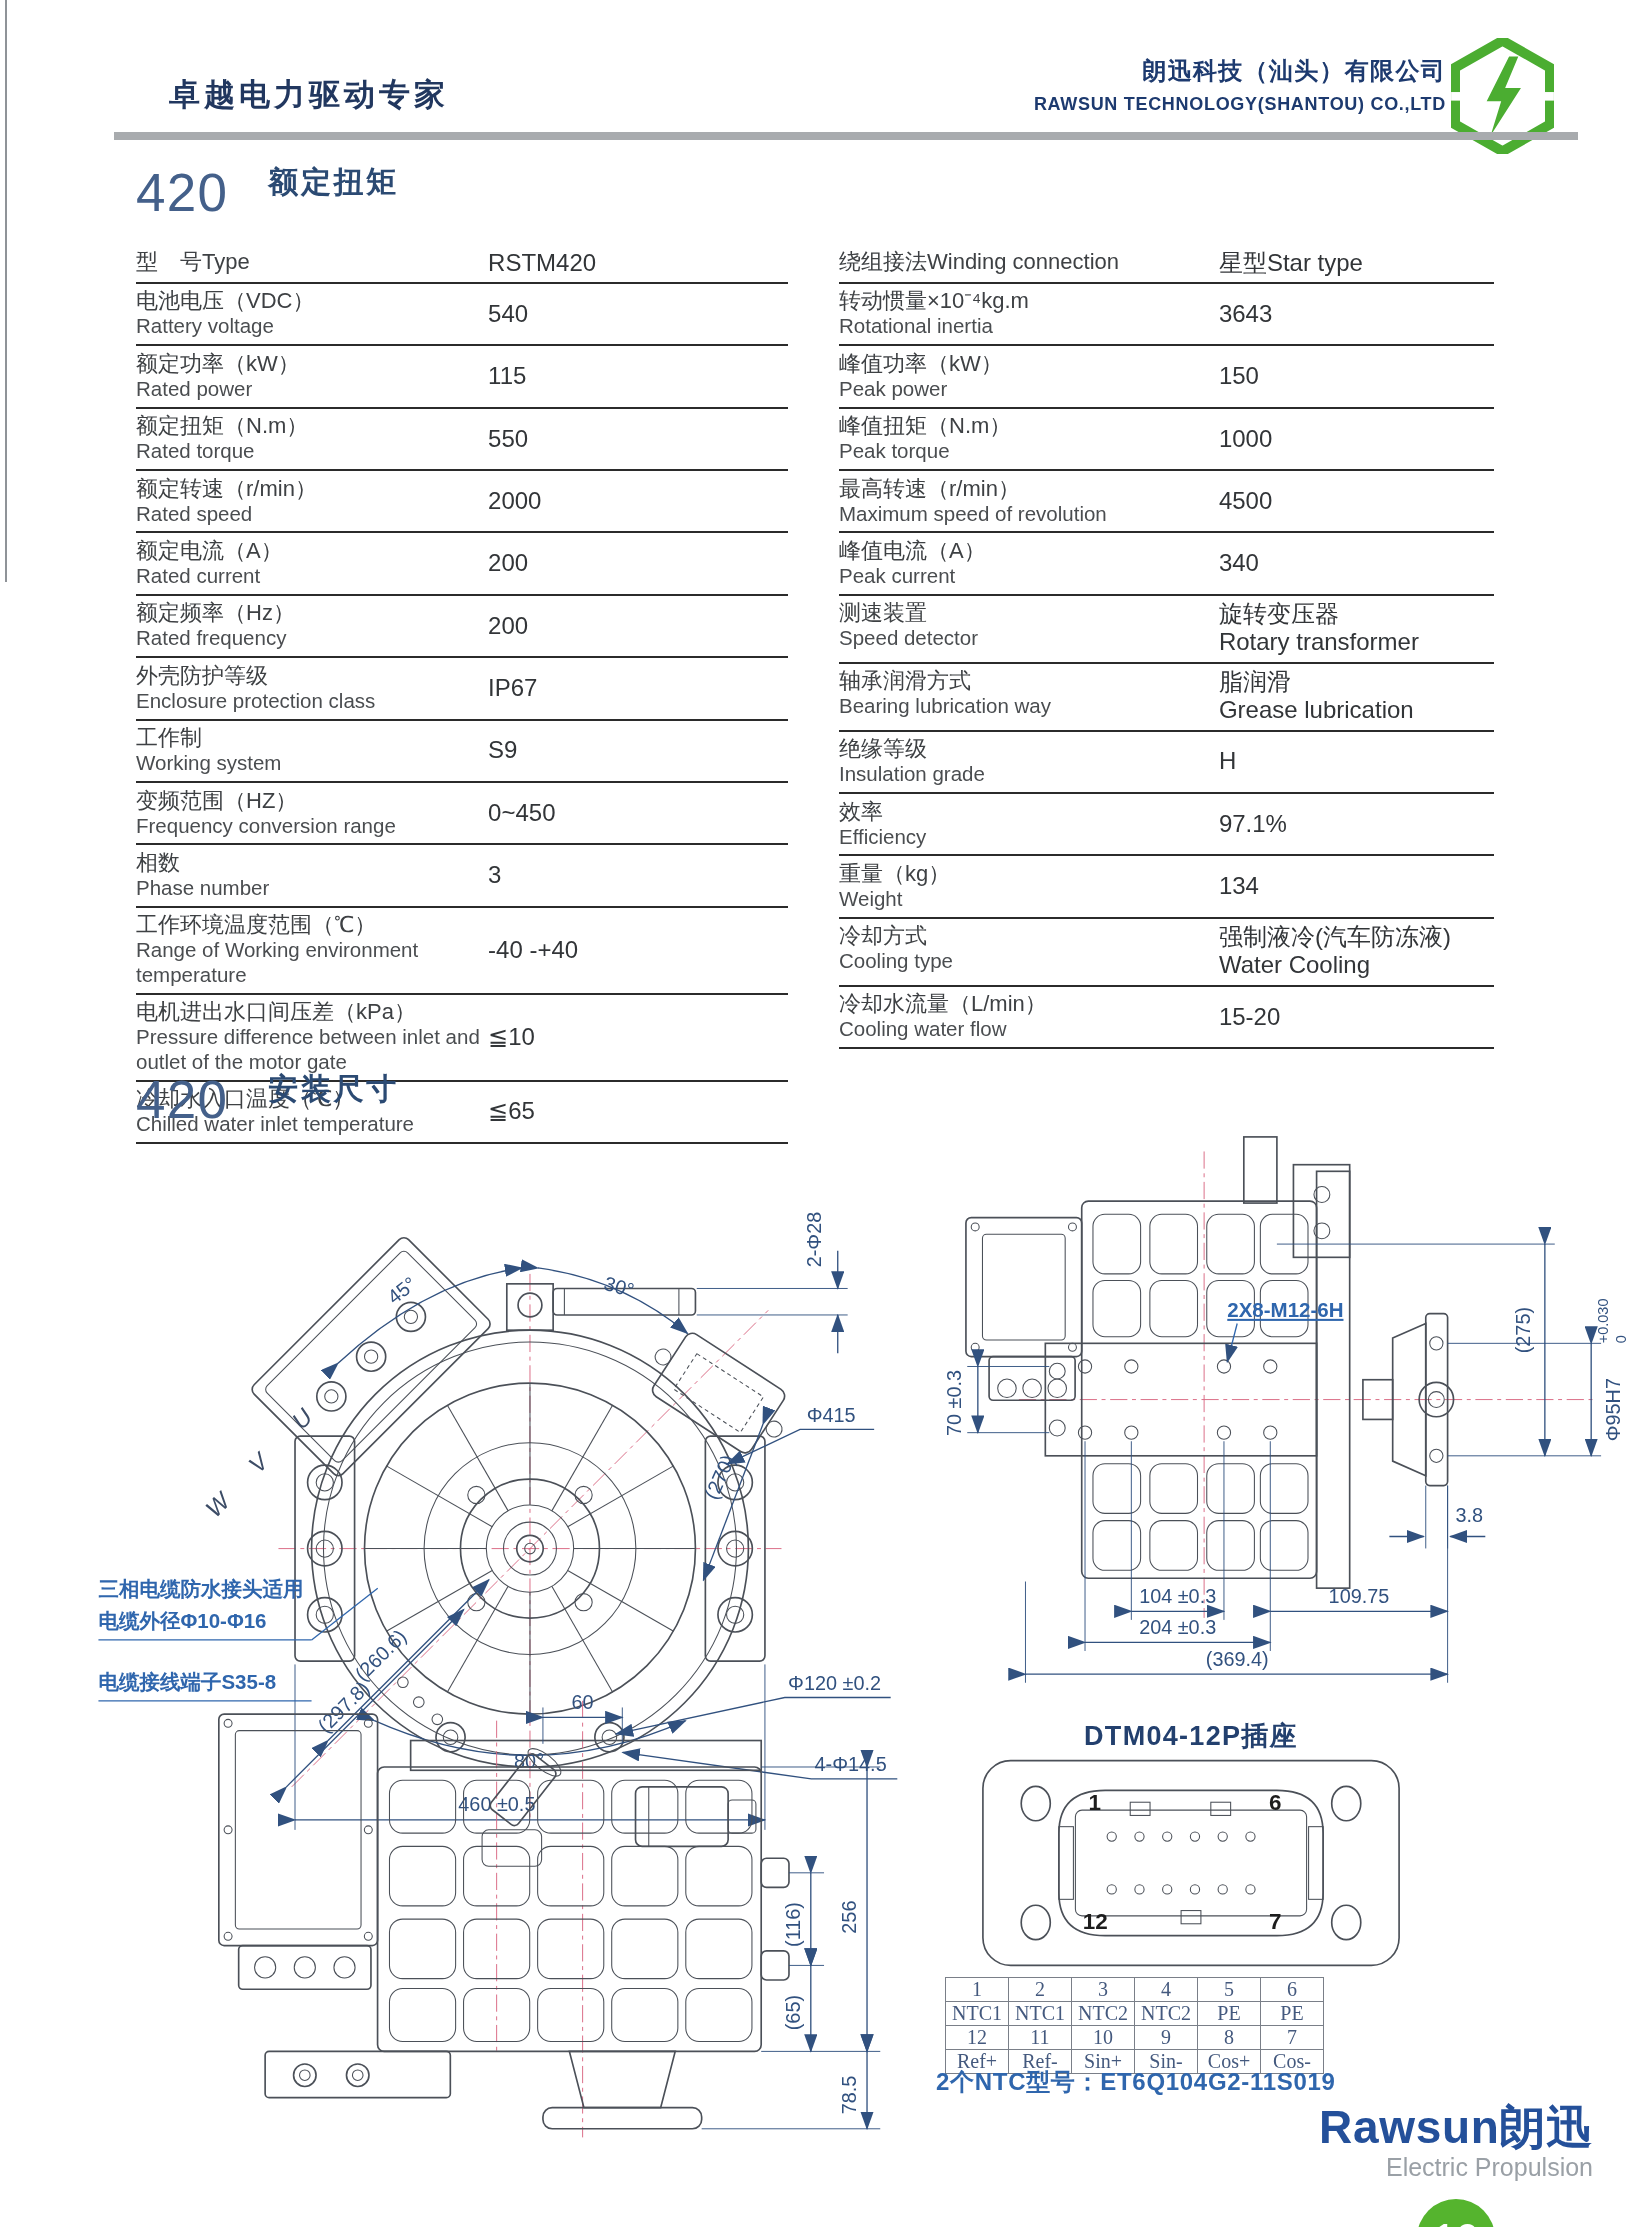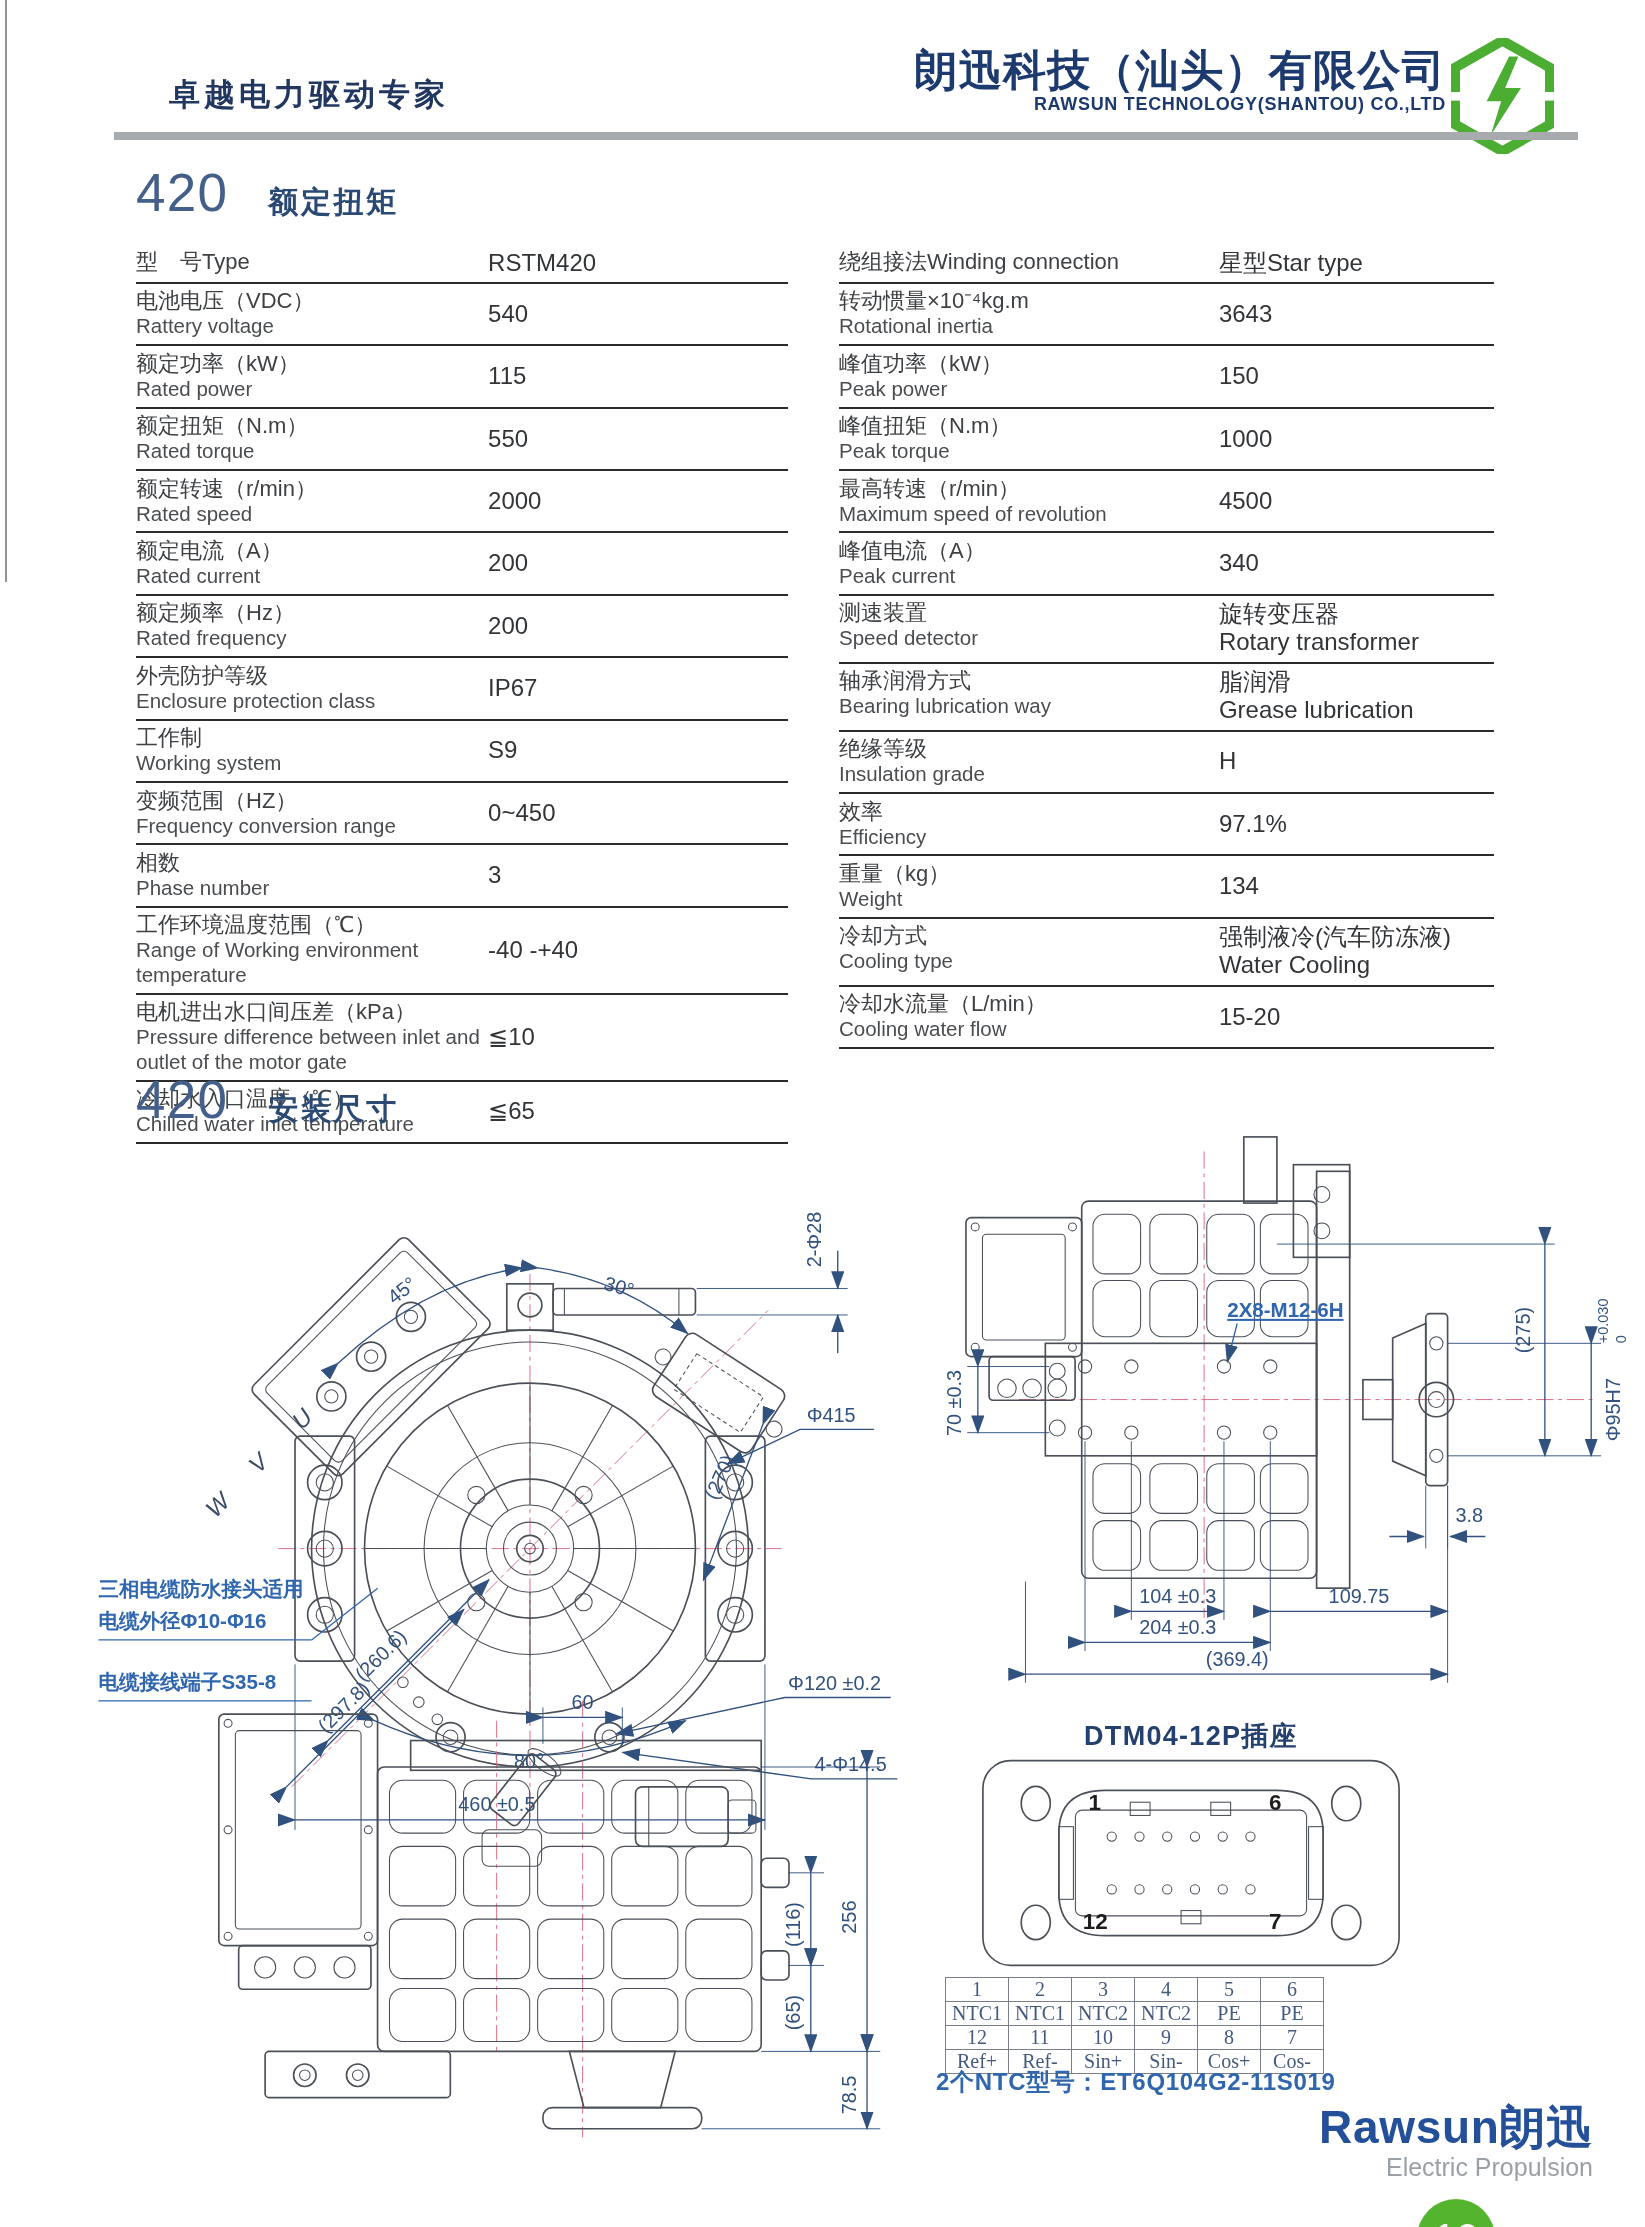--- a/index.html
+++ b/index.html
@@ -5,26 +5,26 @@
   html,body{margin:0;padding:0;background:#e8e8e8;}
   .page{position:relative;width:1645px;height:2227px;background:#ffffff;
         font-family:"Liberation Sans",sans-serif;overflow:hidden;margin:0 auto;}
   
   .edge-line{position:absolute;left:5.3px;top:0;width:2px;height:582px;background:#6a6f76;opacity:.75;}
   .header{position:absolute;left:0;top:0;width:100%;height:132px;}
   .tagline{position:absolute;left:169px;top:74px;display:flex;align-items:baseline;gap:12px;}
   .tagline .zh{font-size:31px;font-weight:bold;color:#21375f;letter-spacing:4px;}
   .tagline .en{font-size:25px;font-weight:bold;color:#26406e;letter-spacing:4px;}
   .company{position:absolute;right:199px;top:50px;text-align:right;color:#1d3a6f;}
-  .company .zh{font-size:43px;font-weight:bold;letter-spacing:1.3px;line-height:41px;}
+  .company .zh{font-size:24px;font-weight:bold;letter-spacing:1.3px;line-height:41px;}
   .company .en{font-size:18px;font-weight:bold;letter-spacing:0.7px;line-height:26.5px;}
   .logo{position:absolute;right:91px;top:38px;width:103px;height:116px;}
   .graybar{position:absolute;left:114px;top:132px;width:1464px;height:8px;background:#a8abae;}
   
-  .sec{position:absolute;display:flex;align-items:flex-end;gap:40px;}
+  .sec{position:absolute;display:flex;align-items:flex-start;gap:40px;}
   .sec .num{font-size:53px;color:#44608a;font-weight:400;letter-spacing:1.3px;}
   .sec .lab{font-size:30px;color:#2b4a73;font-weight:700;letter-spacing:2.6px;}
   #sec1{left:136px;top:162px;}
   #sec2{left:136px;top:1069px;}
   
   .spec{position:absolute;top:244px;}
   #specL{left:136px;width:652px;}
   #specR{left:839px;width:655px;}
   .srow{display:flex;border-bottom:2.6px solid #2b2b2b;padding:4.6px 0 5.3px;}
   .slab{flex:0 0 54%;}

